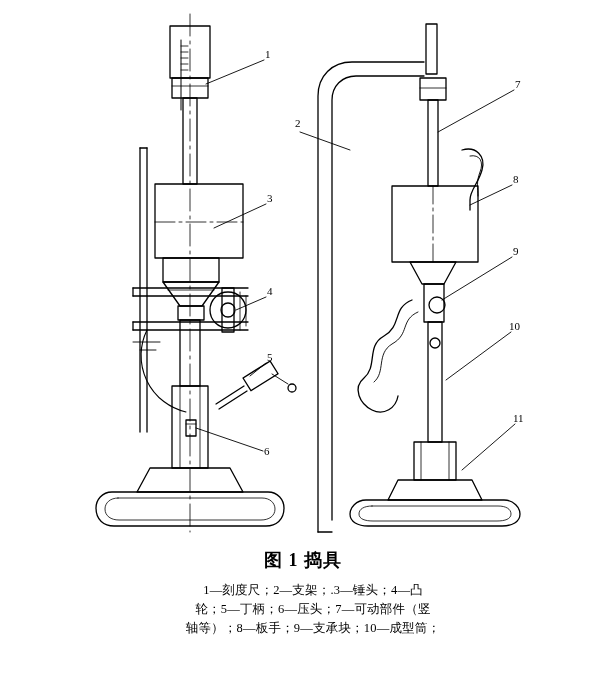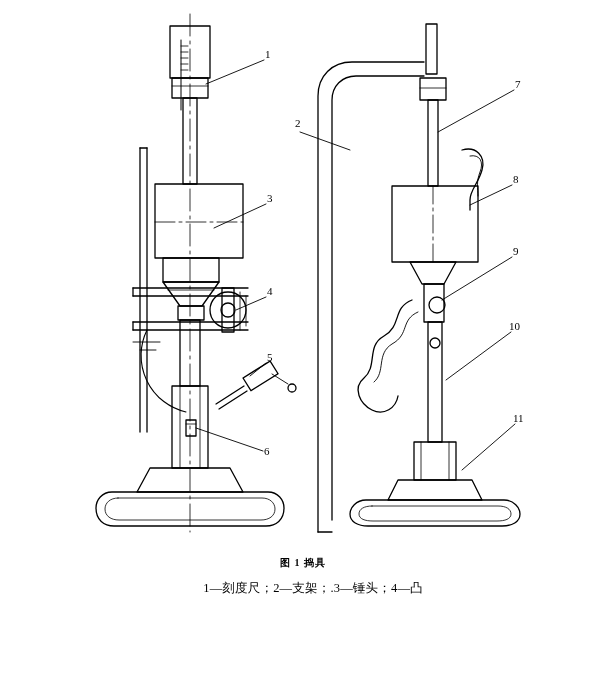--- a/index.html
+++ b/index.html
@@ -26,24 +26,24 @@
     display: block;
   }
   .caption-block {
     position: absolute;
     left: 0;
     top: 548px;
     width: 606px;
     text-align: center;
   }
   .fig-title {
-    font-size: 10px;
+    font-size: 18px;
     font-weight: bold;
     letter-spacing: 1px;
-    margin: 8px 0 9px 0;
+    margin: 0 0 9px 0;
   }
   .legend-line {
     font-size: 12.5px;
     line-height: 19px;
     letter-spacing: 0.2px;
     white-space: nowrap;
     padding-left: 20px;
   }
   text.lbl {
     font-family: "Liberation Serif", serif;
@@ -190,13 +190,15 @@
       <text class="lbl" x="513" y="255">9</text>
       <text class="lbl" x="509" y="330">10</text>
       <text class="lbl" x="513" y="422">11</text>
     </g>
   </svg>
 </div>
 
 <div class="caption-block">
   <div class="fig-title">图 1  捣具</div>
   <div class="legend-line">1—刻度尺；2—支架；.3—锤头；4—凸</div>
+  <div class="legend-line">轮；5—丁柄；6—压头；7—可动部件（竖</div>
+  <div class="legend-line">轴等）；8—板手；9—支承块；10—成型筒；</div>
 </div>
 
 </body></html>

